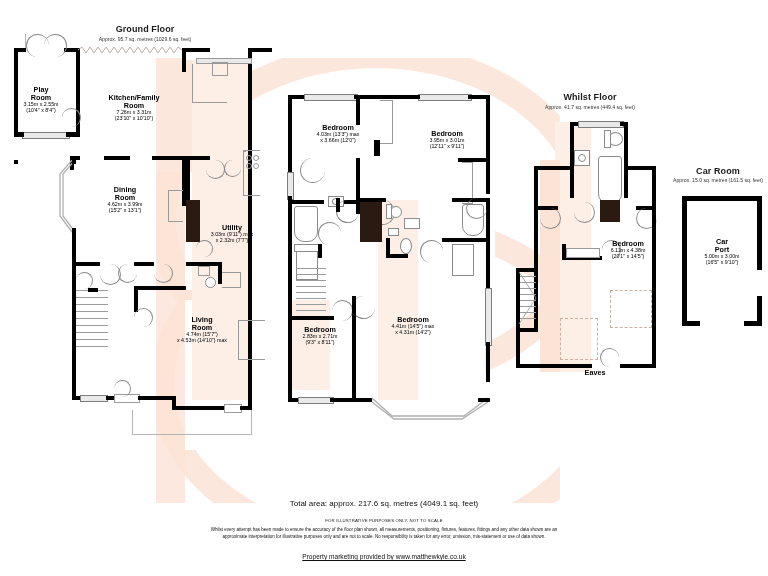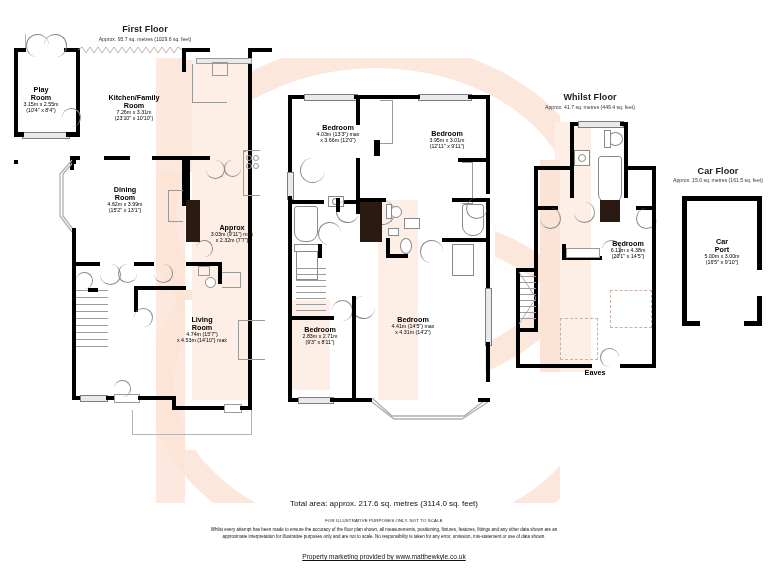--- a/index.html
+++ b/index.html
@@ -88,21 +88,21 @@
 
     <div class="wm-mask" style="left:0px;top:0px;width:156px;height:576px;"></div>
     <div class="wm-mask" style="left:185px;top:0px;width:583px;height:58px;"></div>
     <div class="wm-mask" style="left:0px;top:503px;width:768px;height:73px;"></div>
     <div class="wm-mask" style="left:560px;top:0px;width:208px;height:576px;"></div>
     <div class="wm-mask" style="left:185px;top:100px;width:310px;height:190px;"></div>
     <div class="wm-mask" style="left:185px;top:300px;width:300px;height:150px;"></div>
   </div>
 
   <div class="sect" style="left:0px;top:24px;width:290px;height:400px;">
-    <div class="sect-title" style="top:0px;">First Floor</div>
+    <div class="sect-title" style="top:0px;">Ground Floor</div>
     <div class="sect-sub" style="top:12px;">Approx. 95.7 sq. metres (1029.6 sq. feet)</div>
   </div>
 
   <div>
 
     <div style="position:absolute;left:160px;top:60px;width:32px;height:112px;background:#fce7dc;"></div>
     <div style="position:absolute;left:192px;top:60px;width:58px;height:340px;background:#fdeee6;"></div>
 
     <div class="wall" style="left:14px;top:48px;width:4px;height:88px;"></div>
     <div class="wall" style="left:14px;top:48px;width:12px;height:4px;"></div>
@@ -221,21 +221,21 @@
       <span class="nm">Kitchen/Family<br>Room</span>
       <span class="dm">7.26m x 3.31m</span>
       <span class="dm">(23'10" x 10'10")</span>
     </div>
     <div class="rlabel" style="left:82px;top:186px;width:86px;">
       <span class="nm">Dining<br>Room</span>
       <span class="dm">4.62m x 3.99m</span>
       <span class="dm">(15'2" x 13'1")</span>
     </div>
     <div class="rlabel" style="left:186px;top:224px;width:92px;">
-      <span class="nm">Approx</span>
+      <span class="nm">Utility</span>
       <span class="dm">3.03m (9'11") max</span>
       <span class="dm">x 2.32m (7'7")</span>
     </div>
     <div class="rlabel" style="left:150px;top:316px;width:104px;">
       <span class="nm">Living<br>Room</span>
       <span class="dm">4.74m (15'7")</span>
       <span class="dm">x 4.53m (14'10") max</span>
     </div>
   </div>
 
@@ -430,40 +430,40 @@
 
     <div class="rlabel" style="left:590px;top:240px;width:76px;">
       <span class="nm">Bedroom</span>
       <span class="dm">6.11m x 4.38m</span>
       <span class="dm">(20'1" x 14'5")</span>
     </div>
     <div class="bigname" style="left:560px;top:368px;width:70px;">Eaves</div>
   </div>
 
   <div class="sect" style="left:668px;top:166px;width:100px;height:20px;">
-    <div class="sect-title" style="top:0px;">Car Floor</div>
+    <div class="sect-title" style="top:0px;">Car Room</div>
     <div class="sect-sub" style="top:11px;">Approx. 15.0 sq. metres (161.5 sq. feet)</div>
   </div>
 
   <div>
     <div class="wall" style="left:682px;top:196px;width:5px;height:130px;"></div>
     <div class="wall" style="left:682px;top:196px;width:80px;height:5px;"></div>
     <div class="wall" style="left:757px;top:196px;width:5px;height:74px;"></div>
     <div class="wall" style="left:757px;top:296px;width:5px;height:30px;"></div>
     <div class="wall" style="left:682px;top:321px;width:18px;height:5px;"></div>
     <div class="wall" style="left:744px;top:321px;width:18px;height:5px;"></div>
 
     <div class="rlabel" style="left:684px;top:238px;width:76px;">
       <span class="nm">Car<br>Port</span>
       <span class="dm">5.00m x 3.00m</span>
       <span class="dm">(16'5" x 9'10")</span>
     </div>
   </div>
 
-  <div class="foot foot-total" style="top:499px;">Total area: approx. 217.6 sq. metres (3114.0 sq. feet)</div>
+  <div class="foot foot-total" style="top:499px;">Total area: approx. 217.6 sq. metres (4049.1 sq. feet)</div>
   <div class="foot foot-cap" style="top:518px;">FOR ILLUSTRATIVE PURPOSES ONLY. NOT TO SCALE</div>
   <div class="foot foot-dis" style="top:527px;">Whilst every attempt has been made to ensure the accuracy of the floor plan shown, all measurements, positioning, fixtures, features, fittings and any other data shown are an</div>
   <div class="foot foot-dis" style="top:534px;">approximate interpretation for illustrative purposes only and are not to scale. No responsibility is taken for any error, omission, mis-statement or use of data shown.</div>
   <div class="foot" style="top:545px;">
     <span class="foot-link">Property marketing provided by www.matthewkyle.co.uk</span>
   </div>
 
 </div>
 
 </body></html>

